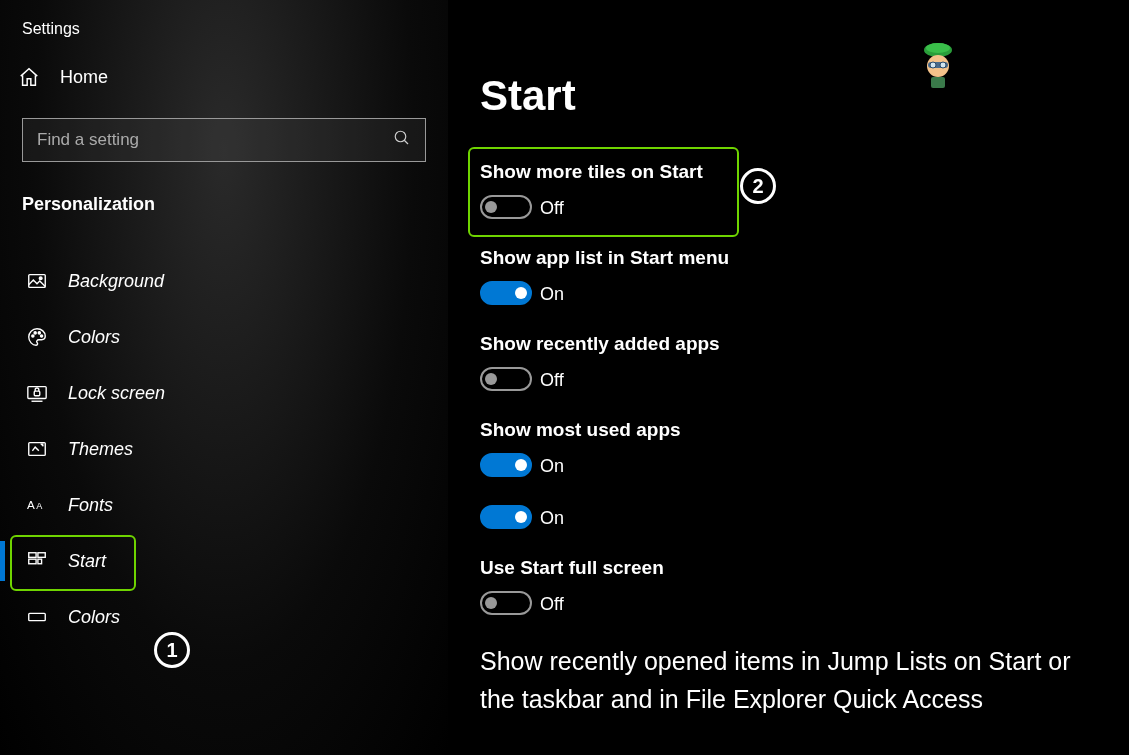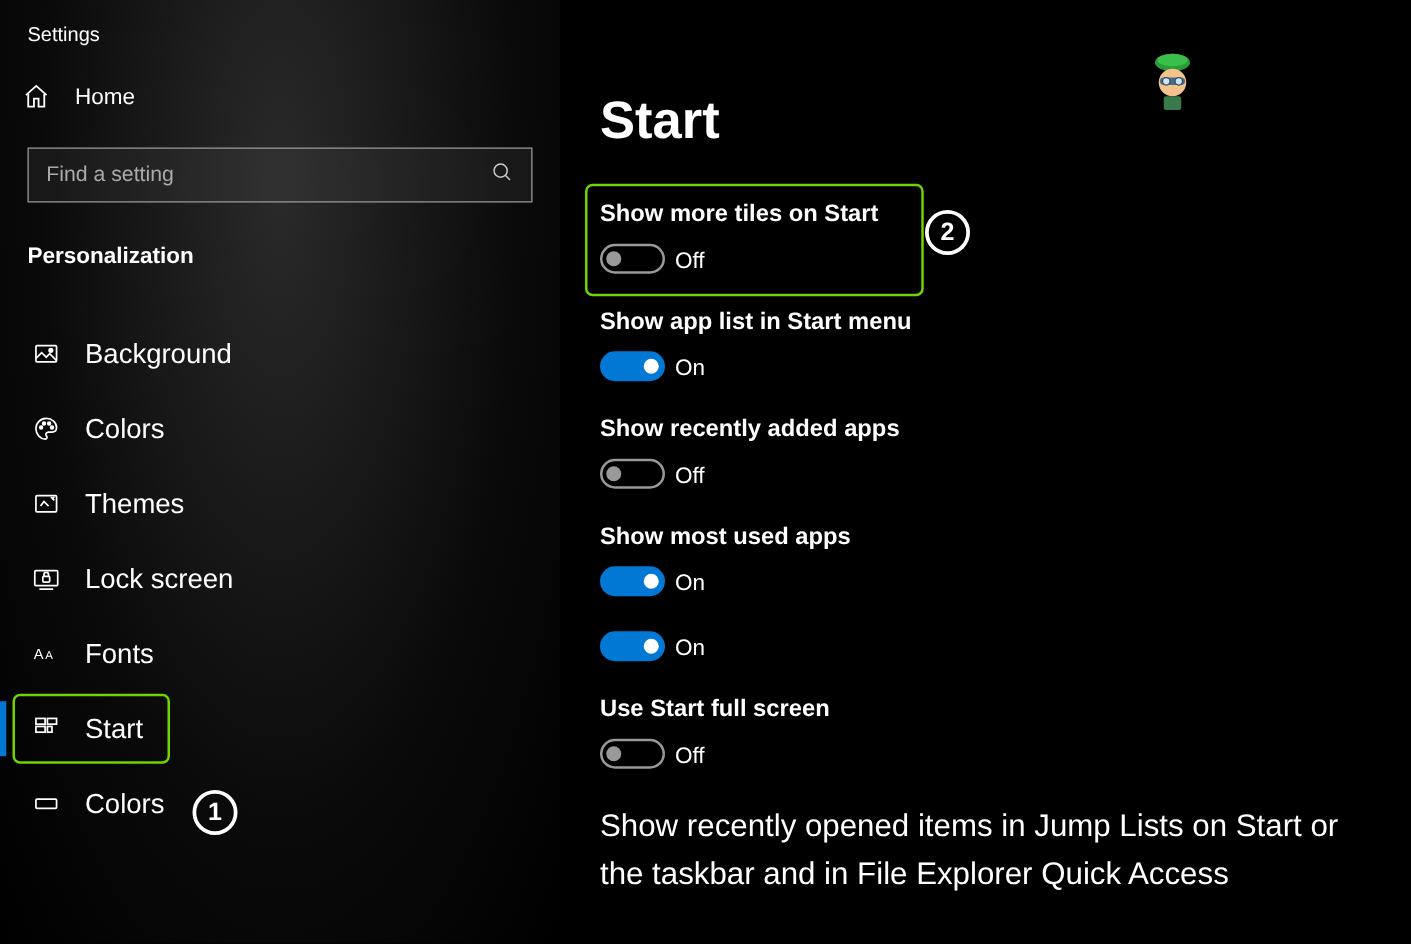--- a/index.html
+++ b/index.html
@@ -84,22 +84,23 @@
     }
     .nav-item .icon {
       width: 22px;
       height: 22px;
       display: flex;
       align-items: center;
       justify-content: center;
       color: #fff;
     }
     .nav-label {
-      font-size: 22px;
+      font-size: 18px;
       font-weight: 400;
+      font-style: italic;
     }
     .nav-item.selected::before {
       content: "";
       position: absolute;
       left: 0;
       top: 8px;
       bottom: 8px;
       width: 5px;
       background: #0078d4;
     }
@@ -257,38 +258,38 @@
         <circle cx="14.5" cy="7.5" r="1.2" fill="#fff"></circle>
         <circle cx="17" cy="11" r="1.2" fill="#fff"></circle>
       </svg>
     </span>
     <span class="nav-label">Colors</span>
   </div>
 
   <div class="nav-item">
     <span class="icon">
       <svg viewBox="0 0 24 24" width="22" height="22" fill="none" stroke="#fff" stroke-width="1.5">
-        <rect x="3" y="5" width="18" height="14" rx="1"></rect>
-        <path d="M7 14 L10 10 L14 14"></path>
-        <path d="M16 6 L19 9 M19 6 L17 8"></path>
-      </svg>
-    </span>
-    <span class="nav-label">Themes</span>
-  </div>
-
-  <div class="nav-item">
-    <span class="icon">
-      <svg viewBox="0 0 24 24" width="22" height="22" fill="none" stroke="#fff" stroke-width="1.5">
         <rect x="2" y="5" width="20" height="13" rx="1"></rect>
         <line x1="6" y1="21" x2="18" y2="21"></line>
         <rect x="9" y="10" width="6" height="5" rx="1"></rect>
         <path d="M10 10 V8.5 A2 2 0 0 1 14 8.5 V10"></path>
       </svg>
     </span>
     <span class="nav-label">Lock screen</span>
+  </div>
+
+  <div class="nav-item">
+    <span class="icon">
+      <svg viewBox="0 0 24 24" width="22" height="22" fill="none" stroke="#fff" stroke-width="1.5">
+        <rect x="3" y="5" width="18" height="14" rx="1"></rect>
+        <path d="M7 14 L10 10 L14 14"></path>
+        <path d="M16 6 L19 9 M19 6 L17 8"></path>
+      </svg>
+    </span>
+    <span class="nav-label">Themes</span>
   </div>
 
   <div class="nav-item">
     <span class="icon">
       <svg viewBox="0 0 24 24" width="22" height="20" fill="#fff">
         <text x="0" y="17" font-size="14" font-family="Segoe UI" font-weight="400">A</text>
         <text x="11" y="17" font-size="11" font-family="Segoe UI" font-weight="400">A</text>
       </svg>
     </span>
     <span class="nav-label">Fonts</span>

